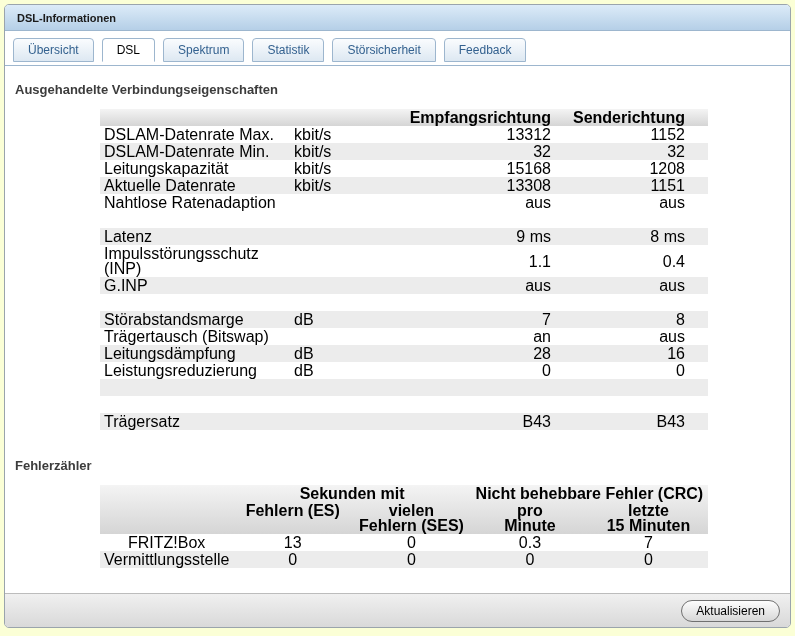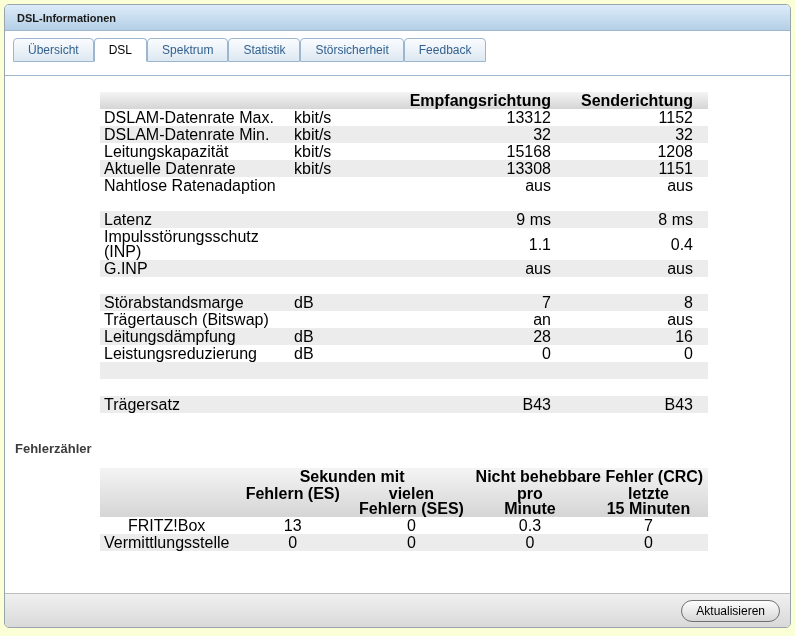--- a/index.html
+++ b/index.html
@@ -30,22 +30,22 @@
     display: flex;
     align-items: center;
     padding-left: 12px;
     font-size: 11px;
     font-weight: bold;
     color: #1a1a1a;
   }
   .tabstrip {
     display: flex;
     align-items: flex-end;
-    gap: 0;
-    padding: 7px 0 14px 8px;
+    gap: 8px;
+    padding: 7px 0 4px 8px;
     border-bottom: 1px solid #9db6ce;
     background: #fff;
     flex: 0 0 auto;
   }
   .tab {
     padding: 4px 14px 4px;
     border: 1px solid #9db6ce;
     border-radius: 4px 4px 0 0;
     background: linear-gradient(#fafcfe, #dde8f2);
     color: #33618f;
@@ -79,21 +79,21 @@
     margin-bottom: 28px;
   }
   thead { background: linear-gradient(#f4f4f4, #d5d5d5); }
   th { font-weight: bold; }
   td, th { padding: 1px 4px; height: 17px; line-height: 15px; }
   tr.alt td { background: #ececec; }
   
   .tbl1 .c-label { width: 190px; text-align: left; }
   .tbl1 .c-unit  { width: 100px; text-align: left; }
   .tbl1 .c-rx    { width: 165px; text-align: right; }
-  .tbl1 .c-tx    { width: 153px; text-align: right; padding-right: 15px; }
+  .tbl1 .c-tx    { width: 153px; text-align: right; padding-right: 23px; }
   
   .tbl2 .c-label { width: 115px; text-align: center; }
   .tbl2 .c-num   { width: 123px; text-align: center; }
   .tbl2 th.group { text-align: center; }
   .tbl2 th.sub   { text-align: center; vertical-align: top; }
   .footer {
     flex: 0 0 34px;
     background: linear-gradient(#f0f0f0, #d9d9d9);
     border-top: 1px solid #bcbcbc;
     display: flex;
@@ -125,20 +125,21 @@
     <div class="tab">Übersicht</div>
     <div class="tab active">DSL</div>
     <div class="tab">Spektrum</div>
     <div class="tab">Statistik</div>
     <div class="tab">Störsicherheit</div>
     <div class="tab">Feedback</div>
   </div>
 
   <div class="content">
 
+    <div class="section-heading">Ausgehandelte Verbindungseigenschaften</div>
 
     <table class="tbl1">
       <thead>
         <tr>
           <th class="c-label"></th>
           <th class="c-unit"></th>
           <th class="c-rx">Empfangsrichtung</th>
           <th class="c-tx">Senderichtung</th>
         </tr>
       </thead>

